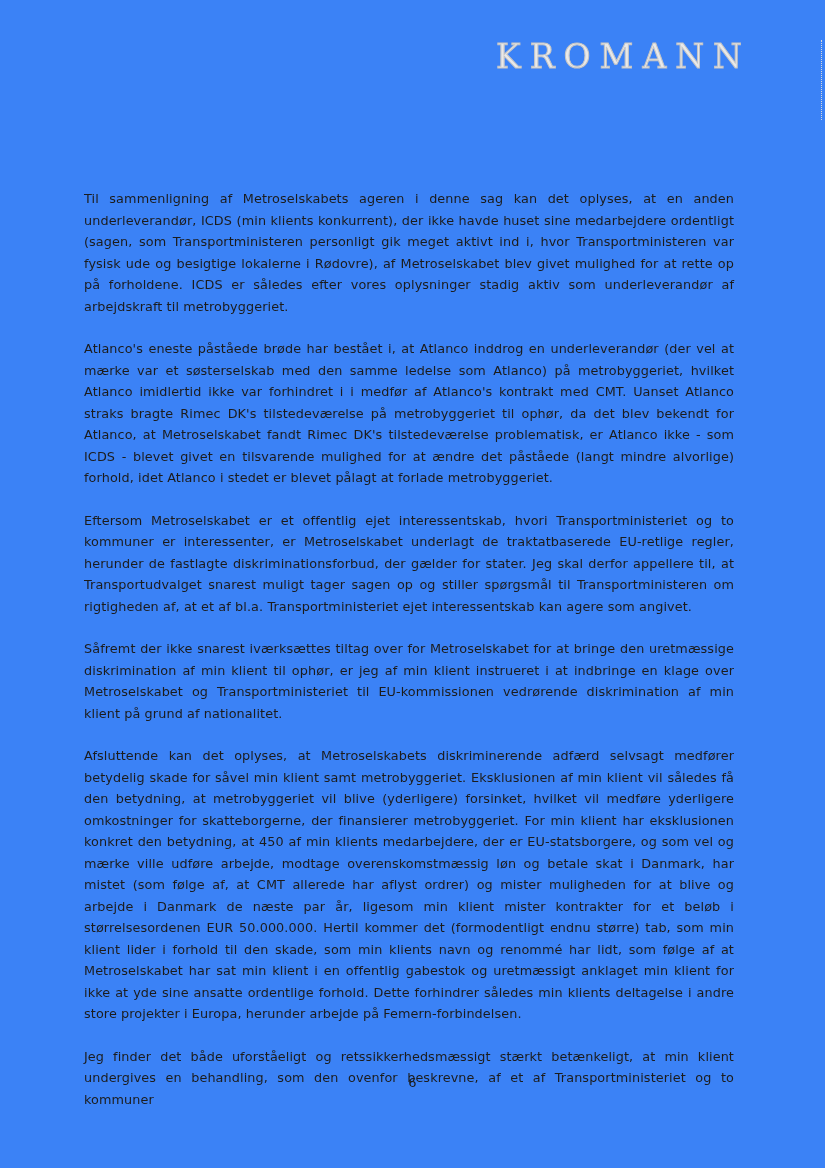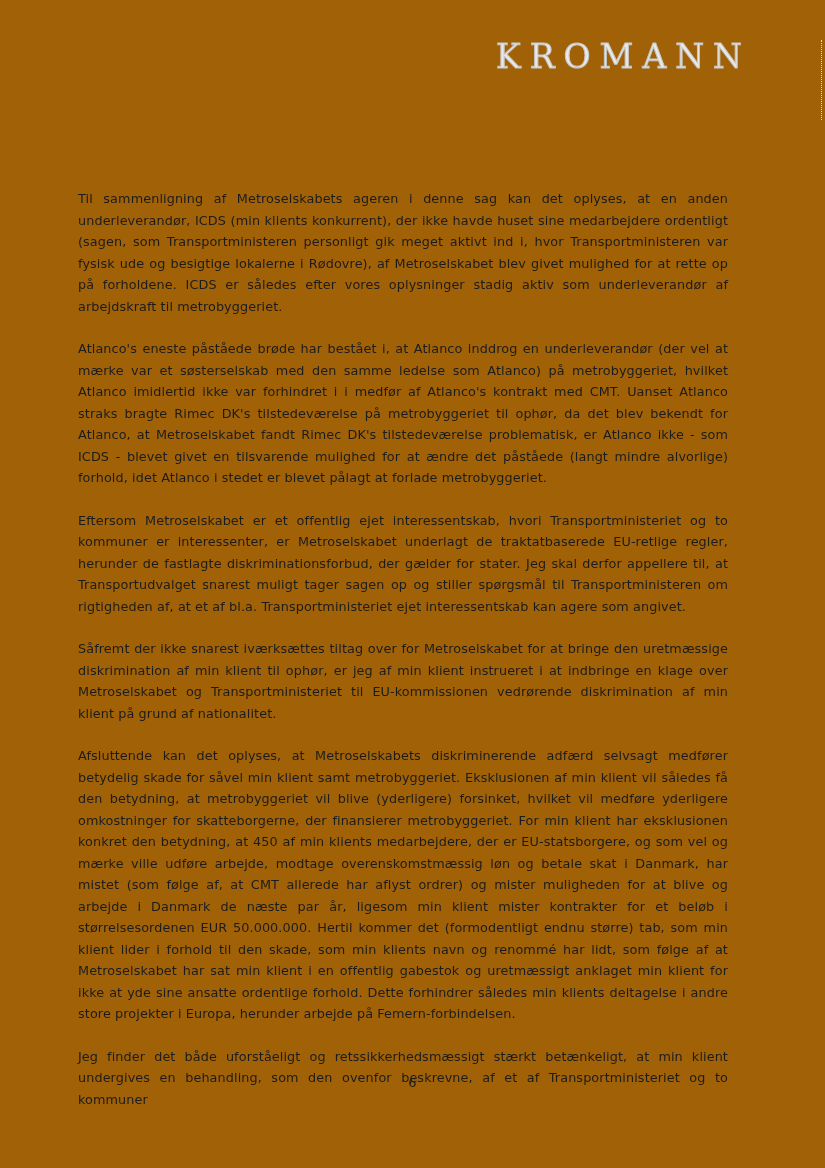--- a/index.html
+++ b/index.html
@@ -4,21 +4,21 @@
 <style>
   html, body {
     margin: 0;
     padding: 0;
     background: #ffffff;
   }
   .page {
     position: relative;
     width: 825px;
     height: 1168px;
-    background: #a16207;
+    background: #3b82f6;
     overflow: hidden;
     font-family: "DejaVu Sans", "Liberation Sans", sans-serif;
     color: #1c1c1c;
   }
   .letterhead {
     position: absolute;
     top: 38px;
     right: 58px;
     text-align: right;
     font-family: "DejaVu Serif", "Liberation Serif", serif;
@@ -32,21 +32,21 @@
   }
   .letterhead .line1 {
     margin-right: 16px;
   }
   .letterhead .line2 {
     margin-right: 0px;
   }
   .body-text {
     position: absolute;
     top: 188px;
-    left: 78px;
+    left: 84px;
     width: 650px;
   }
   .body-text p {
     margin: 0 0 21px 0;
     font-size: 12.8px;
     line-height: 21.5px;
     text-align: justify;
     letter-spacing: 0.1px;
   }
   .page-number {

